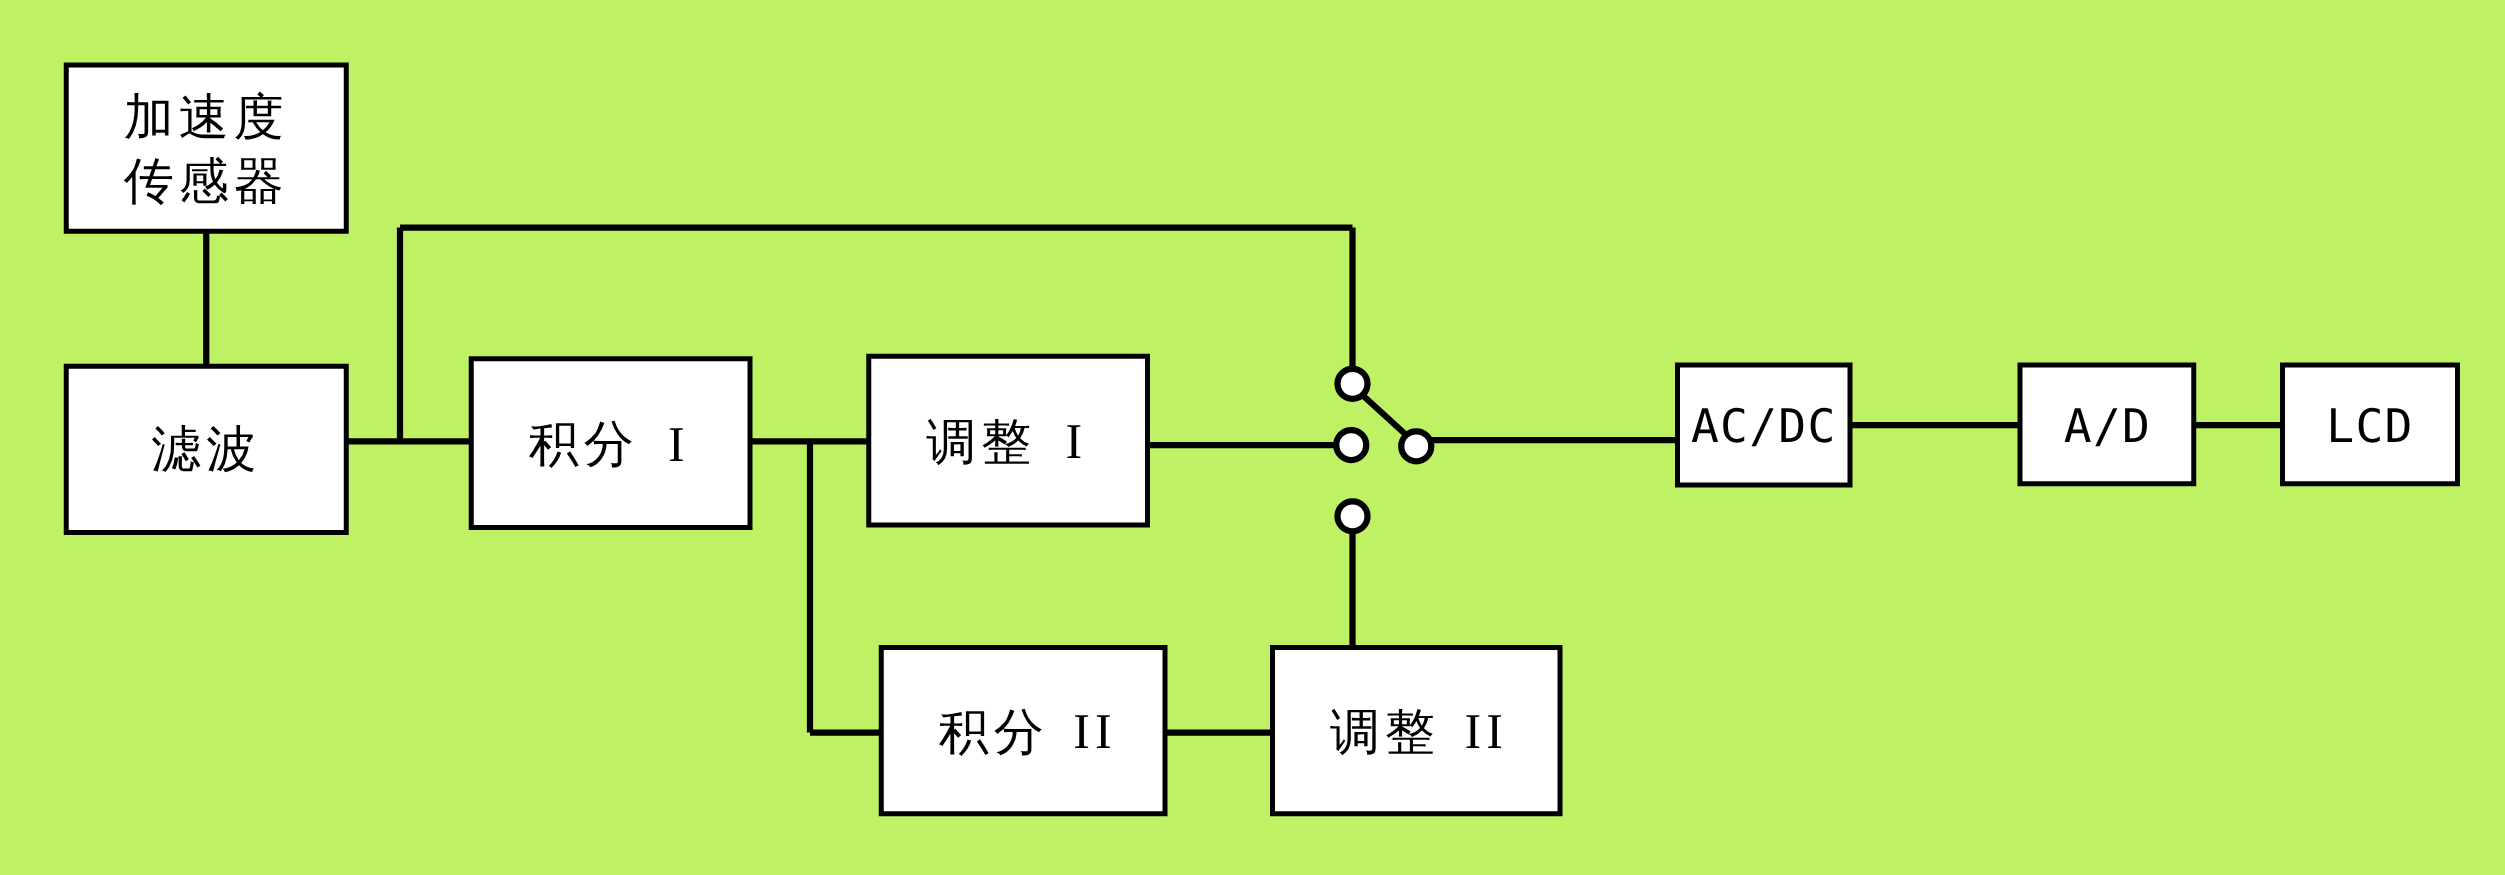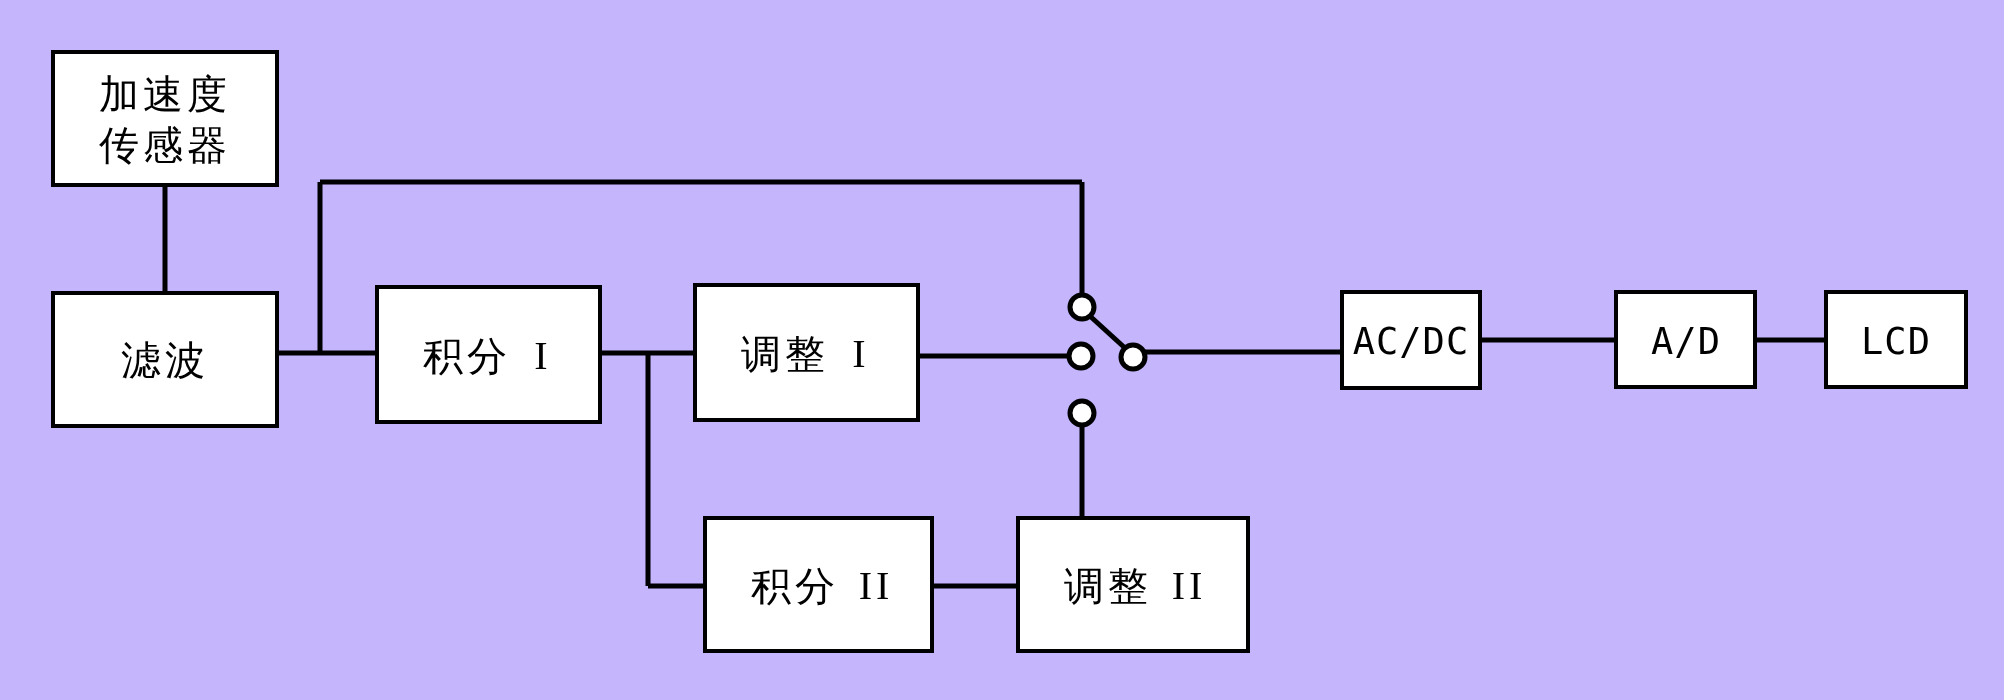--- a/index.html
+++ b/index.html
@@ -10,21 +10,21 @@
   body {
     width: 2004px;
     height: 700px;
     font-family: "Liberation Serif", "DejaVu Serif", serif;
     overflow: hidden;
   }
   #diagram-root {
     position: relative;
     width: 2004px;
     height: 700px;
-    background: #c4b5fd;
+    background: #bef264;
   }
   svg.diagram {
     display: block;
     width: 2004px;
     height: 700px;
   }
   .blk-rect {
     fill: #ffffff;
     stroke: #000000;
     stroke-width: 4;

